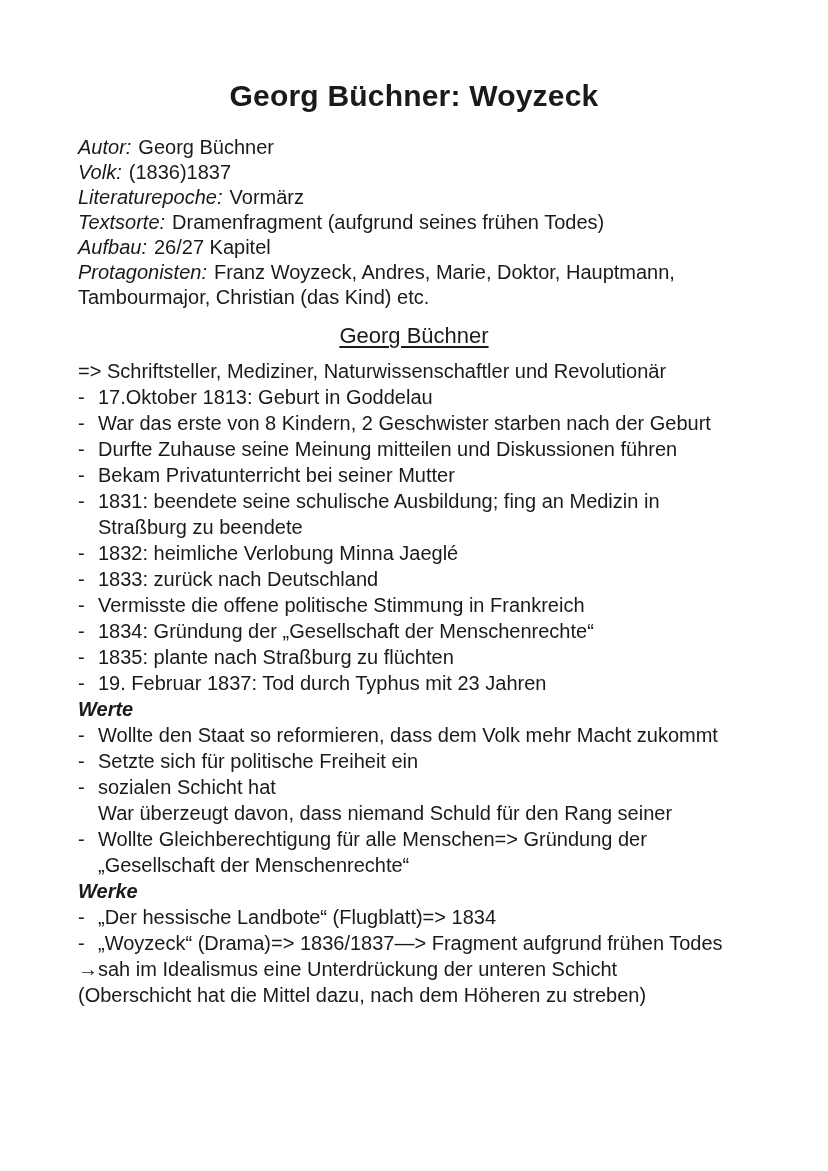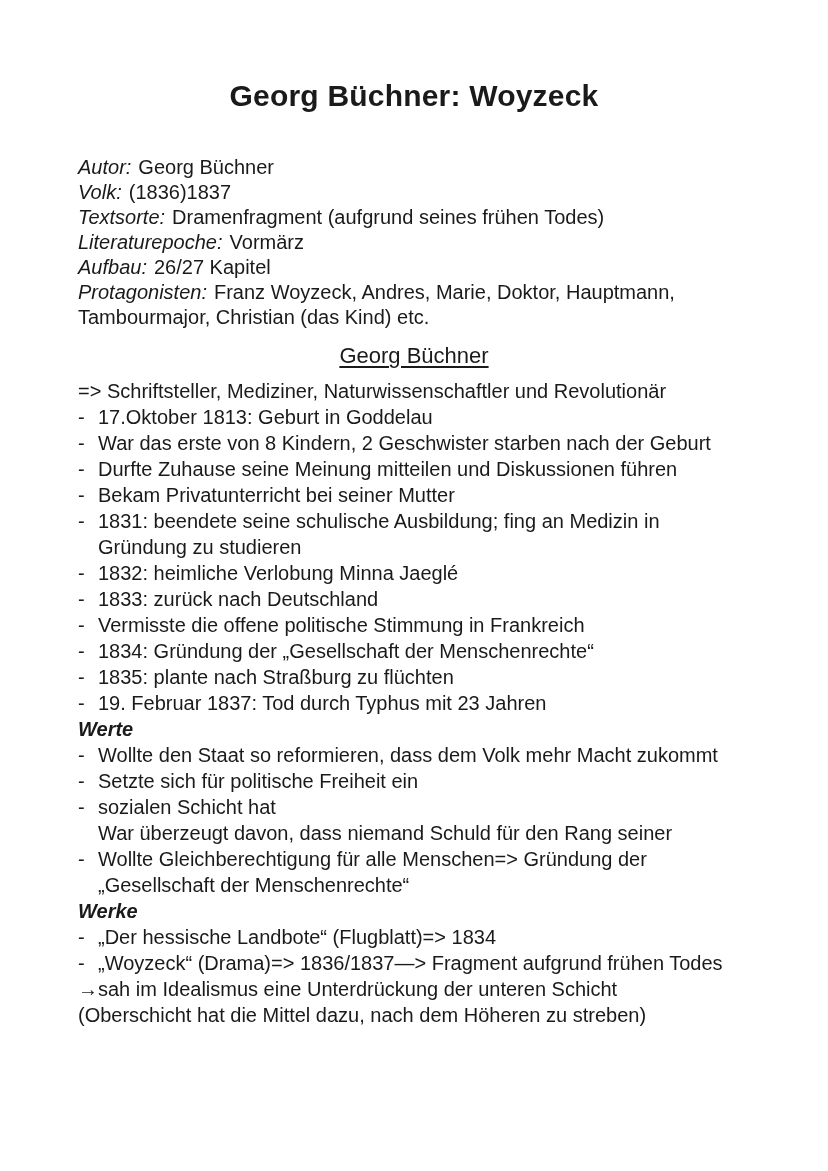--- a/index.html
+++ b/index.html
@@ -13,21 +13,21 @@
     box-sizing:border-box;
   }
   .title {
     margin:0; padding-top:78px;
     text-align:center;
     font-size:30px; line-height:36px;
     font-weight:bold;
     letter-spacing:0.2px;
   }
   .meta {
-    margin-top:41px;
+    margin-top:21px;
     padding:0 50px 0 78px;
     font-size:20px; line-height:25px;
   }
   .meta-line { }
   .lbl { font-style:italic; margin-right:7px; }
   .section-heading {
     margin:12px 0 0 0;
     text-align:center;
     font-size:22px; line-height:28px;
     font-weight:normal;
@@ -55,24 +55,24 @@
   <h1 class="title">Georg Büchner: Woyzeck</h1>
 
   <div class="meta">
     <div class="meta-line">
       <span class="lbl">Autor:</span><span class="val">Georg Büchner</span>
     </div>
     <div class="meta-line">
       <span class="lbl">Volk:</span><span class="val">(1836)1837</span>
     </div>
     <div class="meta-line">
+      <span class="lbl">Literaturepoche:</span><span class="val">Vormärz</span>
+    </div>
+    <div class="meta-line">
       <span class="lbl">Textsorte:</span><span class="val">Dramenfragment (aufgrund seines frühen Todes)</span>
-    </div>
-    <div class="meta-line">
-      <span class="lbl">Literaturepoche:</span><span class="val">Vormärz</span>
     </div>
     <div class="meta-line">
       <span class="lbl">Aufbau:</span><span class="val">26/27 Kapitel</span>
     </div>
     <div class="meta-line">
       <span class="lbl">Protagonisten:</span><span class="val">Franz Woyzeck, Andres, Marie, Doktor, Hauptmann,</span>
       <span class="bl">Tambourmajor, Christian (das Kind) etc.</span>
     </div>
   </div>
 
@@ -107,21 +107,21 @@
       <span class="dash">-</span>
       <span class="txt">
           <span class="bl">Bekam Privatunterricht bei seiner Mutter</span>
           <span class="bl"></span>
         </span>
     </div>
     <div class="bullet">
       <span class="dash">-</span>
       <span class="txt">
           <span class="bl">1831: beendete seine schulische Ausbildung; fing an Medizin in</span>
-          <span class="bl">Gründung zu studieren</span>
+          <span class="bl">Straßburg zu beendete</span>
         </span>
     </div>
     <div class="bullet">
       <span class="dash">-</span>
       <span class="txt">
           <span class="bl">1832: heimliche Verlobung Minna Jaeglé</span>
           <span class="bl"></span>
         </span>
     </div>
     <div class="bullet">

